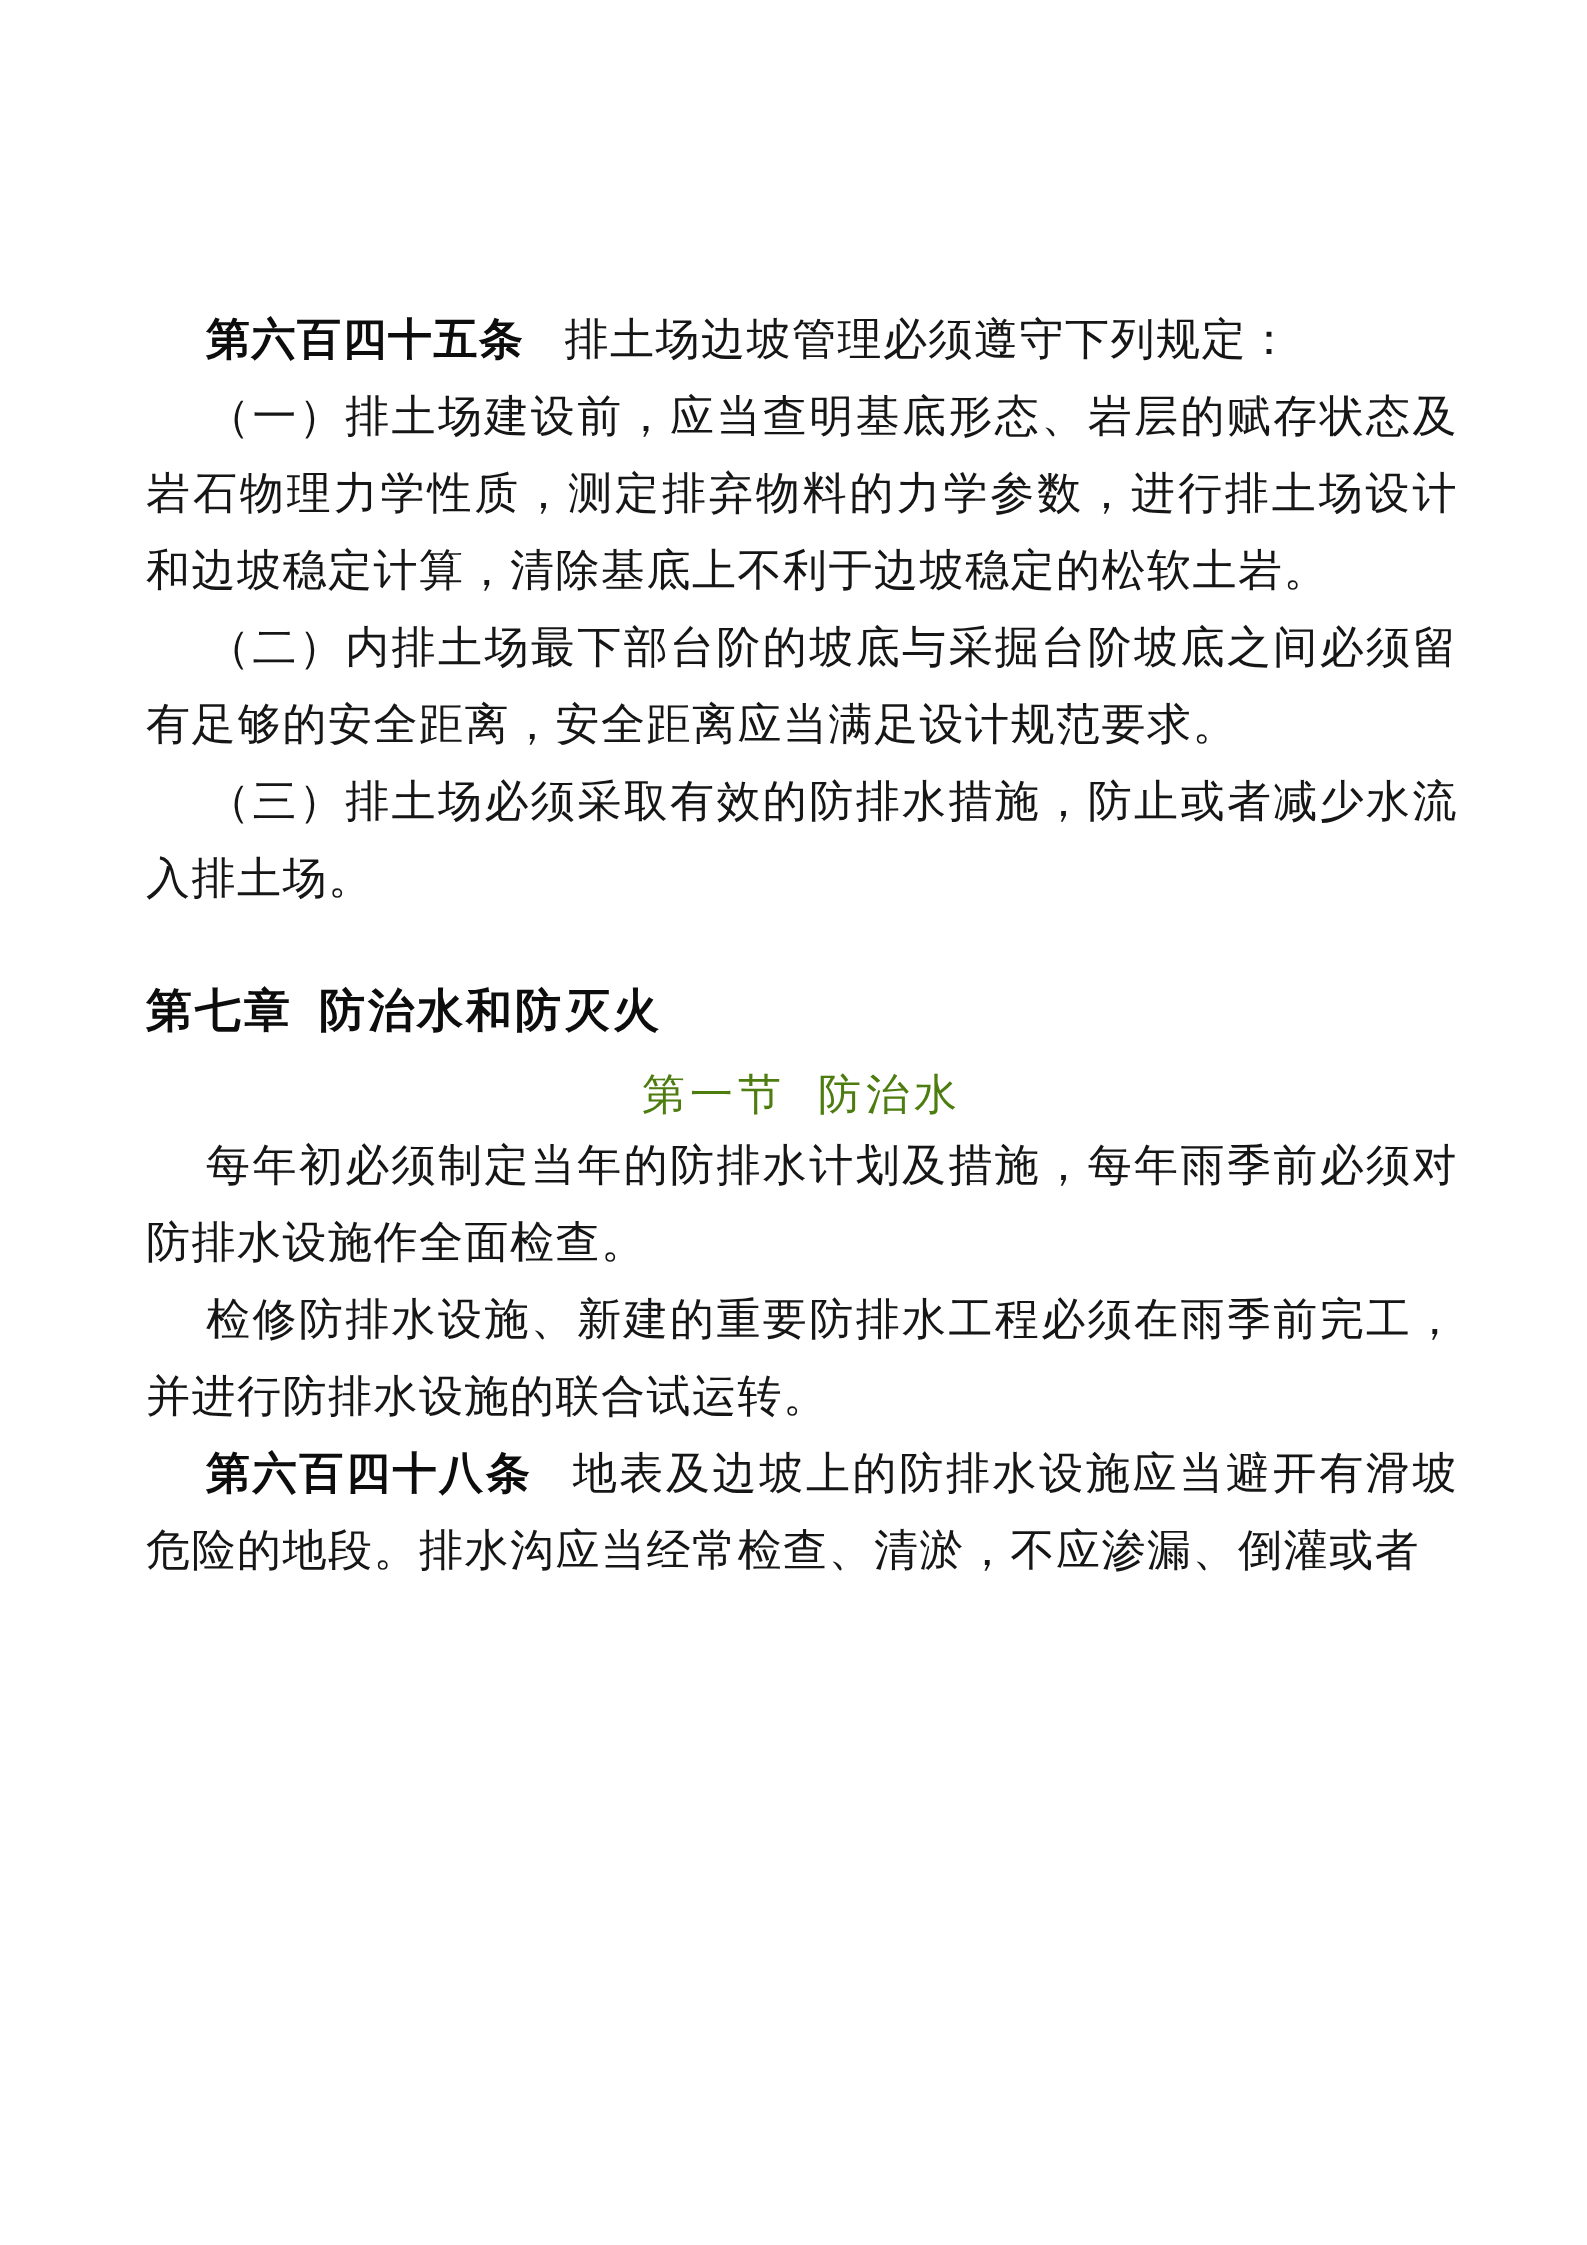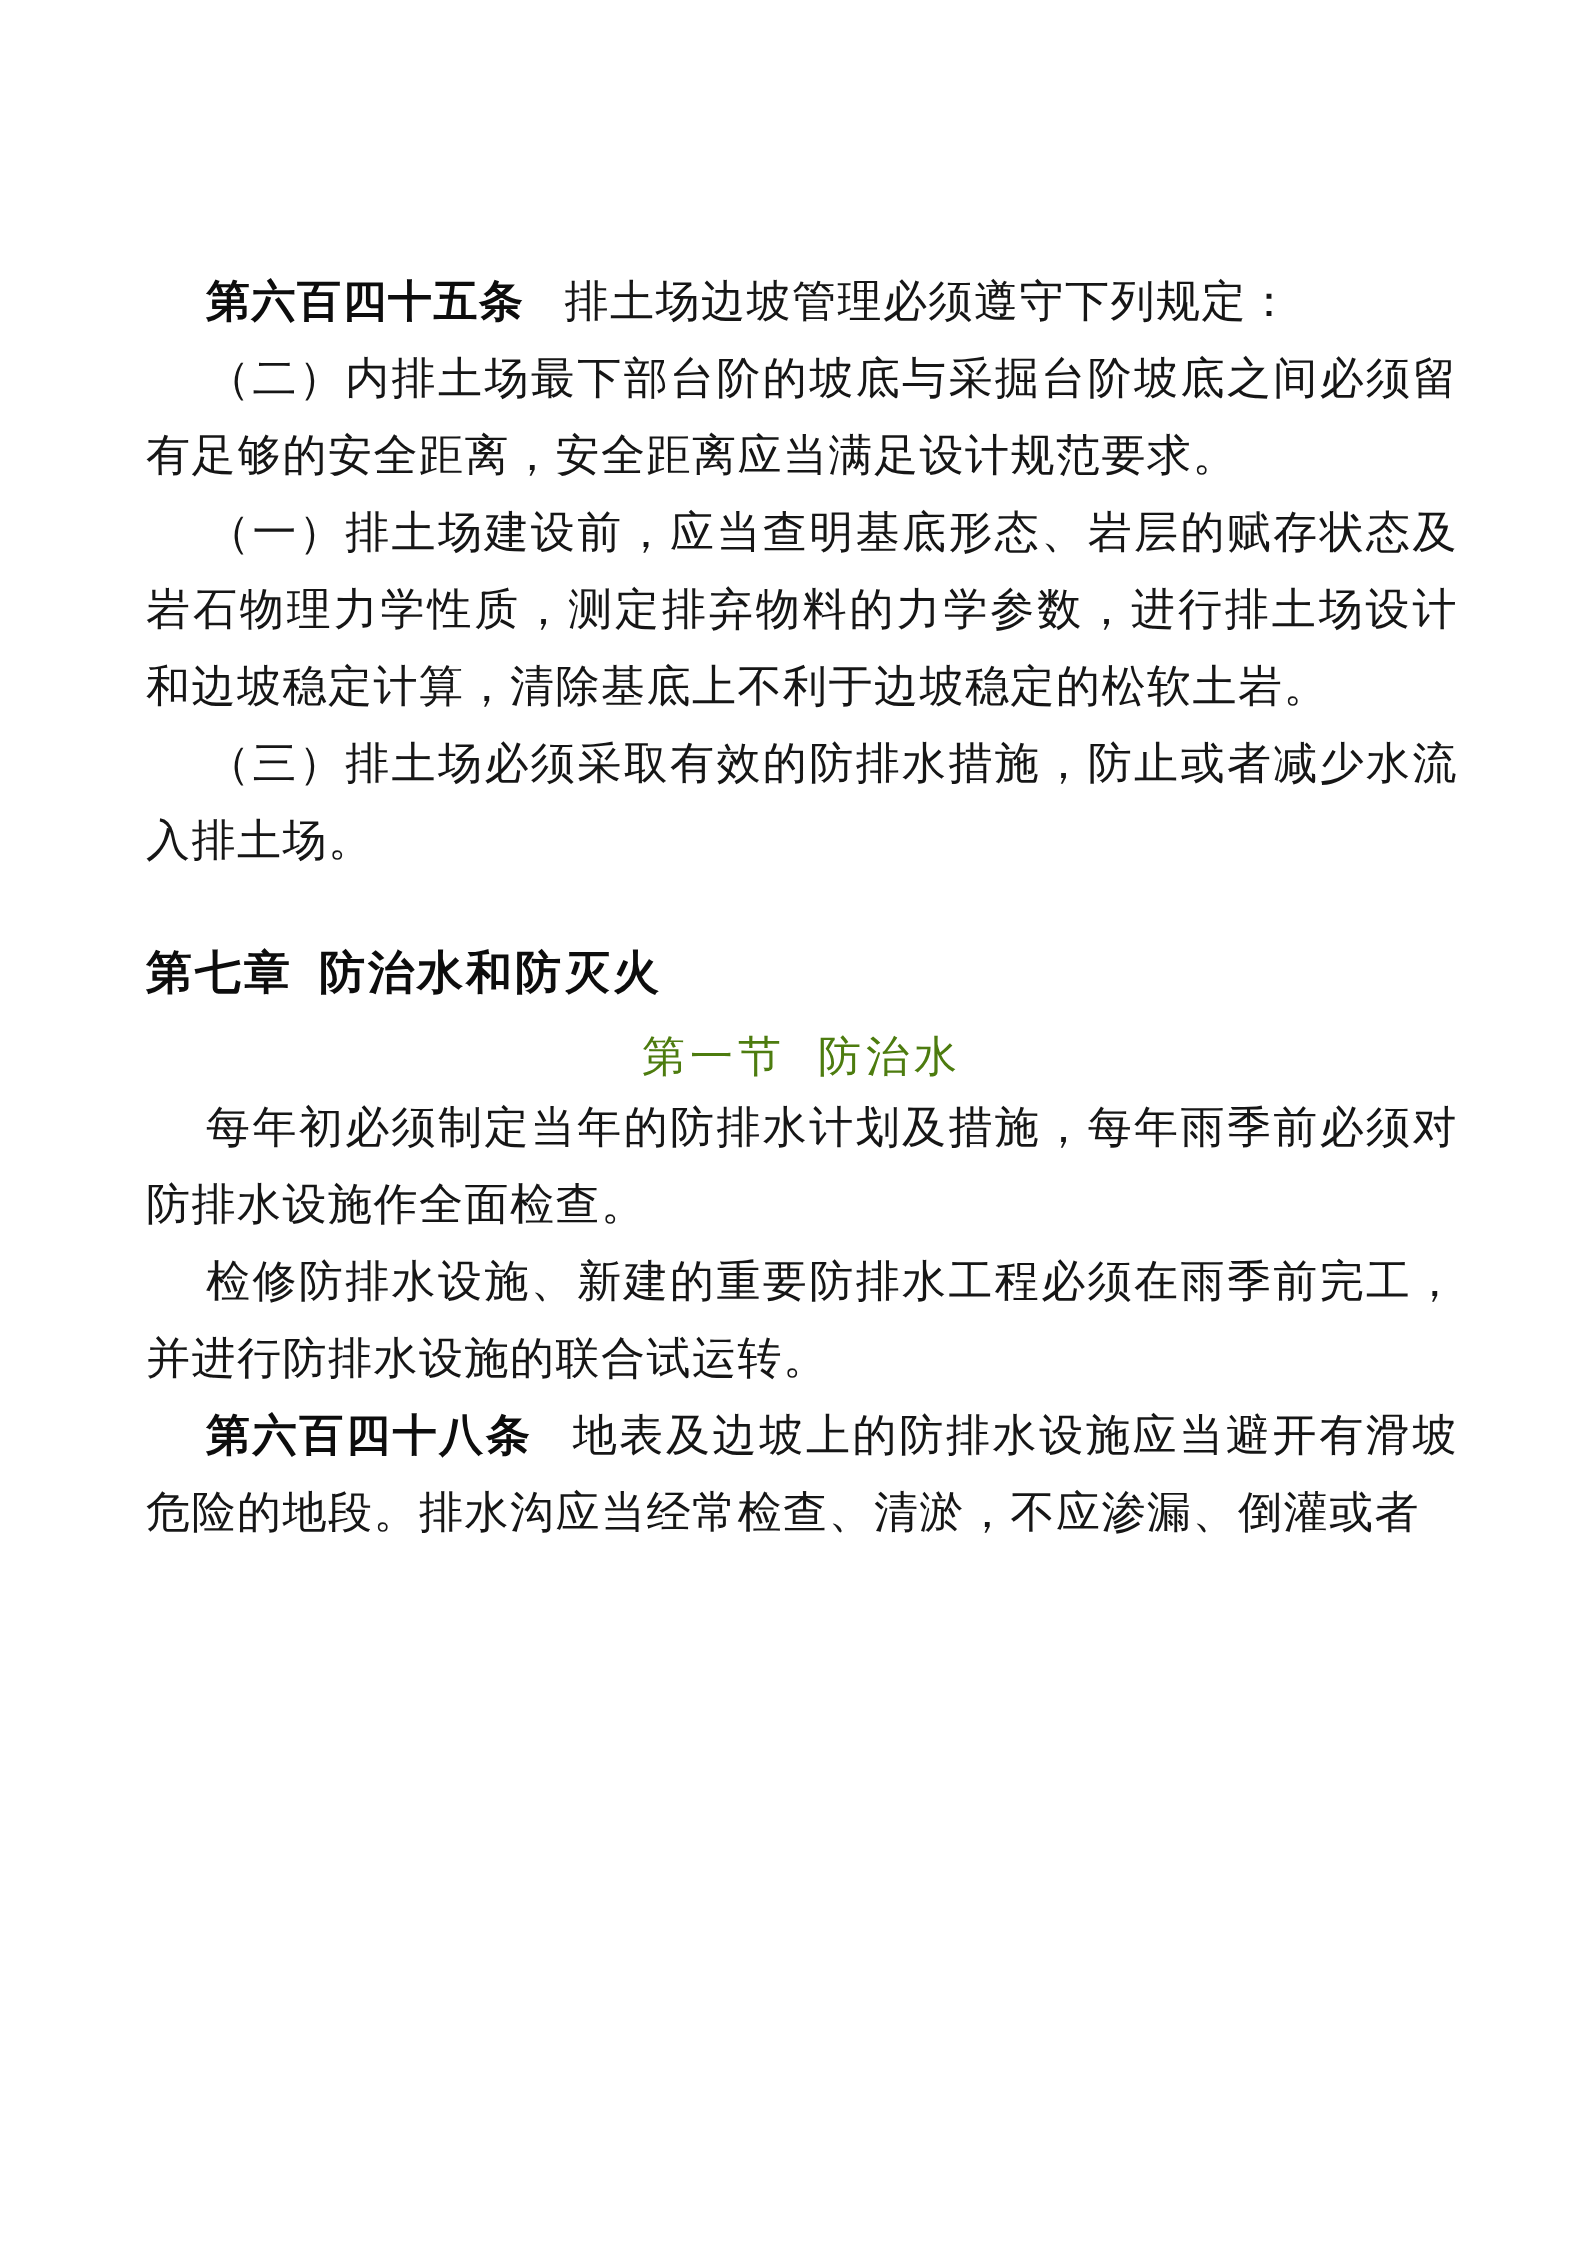--- a/index.html
+++ b/index.html
@@ -8,20 +8,21 @@
     background: #ffffff;
   }
   .page {
     position: relative;
     width: 1587px;
     height: 1585px;
     background: #ffffff;
     overflow: hidden;
     color: #151515;
     font-family: "DejaVu Serif", "Liberation Serif", serif;
+    margin-top: 38px;
   }
   .content {
     position: absolute;
     left: 146px;
     top: 262px;
     width: 1312px;
   }
   .para {
     margin: 0;
     font-size: 44px;
@@ -73,22 +74,22 @@
 </style>
 </head>
 <body>
 
 <div class="page">
   <div class="content">
 
     <p class="para">
       <span class="art-head">第六百四十五条</span><span>排土场边坡管理必须遵守下列规定：</span>
     </p>
+    <p class="para">（一）排土场建设前，应当查明基底形态、岩层的赋存状态及岩石物理力学性质，测定排弃物料的力学参数，进行排土场设计和边坡稳定计算，清除基底上不利于边坡稳定的松软土岩。</p>
     <p class="para">（二）内排土场最下部台阶的坡底与采掘台阶坡底之间必须留有足够的安全距离，安全距离应当满足设计规范要求。</p>
-    <p class="para">（一）排土场建设前，应当查明基底形态、岩层的赋存状态及岩石物理力学性质，测定排弃物料的力学参数，进行排土场设计和边坡稳定计算，清除基底上不利于边坡稳定的松软土岩。</p>
     <p class="para">（三）排土场必须采取有效的防排水措施，防止或者减少水流入排土场。</p>
 
     <h2 class="chapter">
       <span class="h-label">第七章</span><span>防治水和防灭火</span>
     </h2>
     <h3 class="section">
       <span class="h-label">第一节</span><span>防治水</span>
     </h3>
 
     <p class="para">每年初必须制定当年的防排水计划及措施，每年雨季前必须对防排水设施作全面检查。</p>

